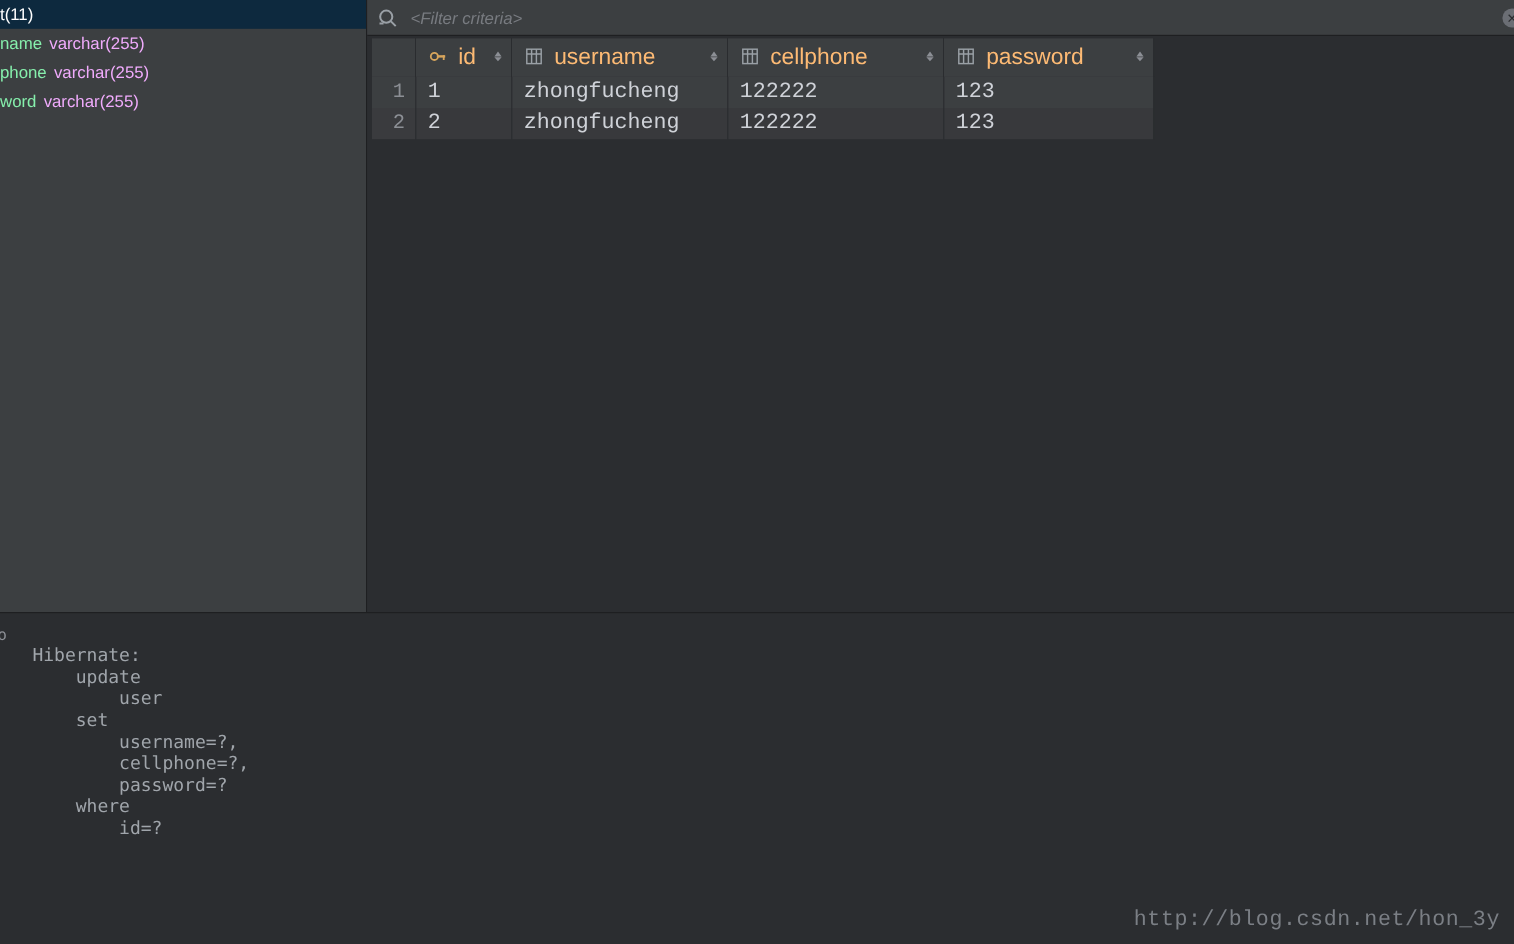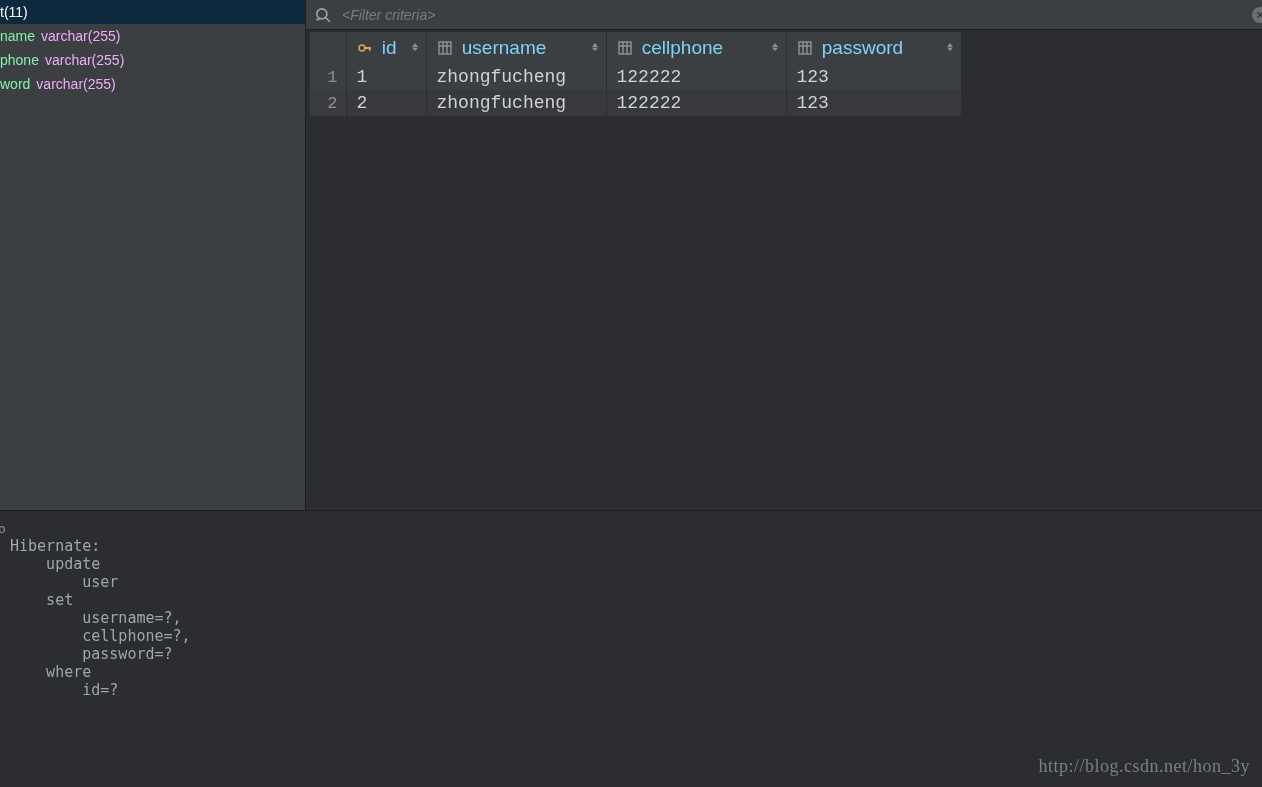--- a/index.html
+++ b/index.html
@@ -41,21 +41,21 @@
     width: 16px; height: 16px; border-radius: 50%;
     background: #6b6e74; color: #2b2d30; display: flex;
     align-items: center; justify-content: center; font-size: 11px;
     position: absolute; right: -6px; top: 7px;
   }
 
   .grid-area { flex:1; background: #2b2d30; overflow:hidden; }
   .grid { border-collapse: collapse; margin-top: 2px; margin-left: 4px; }
   .grid th, .grid td { text-align: left; }
   .grid .hdr {
-    background: #3c3f41; color: #7dd3fc; font-weight: normal;
+    background: #3c3f41; color: #fdba74; font-weight: normal;
     font-size: 19px; height: 32px; border-right: 1px solid #2b2d30;
     padding: 0 10px; position: relative;
   }
   .grid .hdr.corner { background: #3c3f41; width: 36px; }
   .grid .hdr .icon { display: inline-block; vertical-align: -2px; margin-right: 4px; }
   .grid .hdr .sort {
     position: absolute; right: 6px; top: 8px; width: 10px; color: #8c8f95;
   }
   .grid td.rownum {
     background: #3c3f41; color: #8c8f95; text-align: right;
@@ -86,21 +86,21 @@
 
   .console {
     flex: 1; background: #2b2d30; color: #a0a5ab;
     font-family: "SimSun","NSimSun","Consolas",monospace; font-size: 15px;
     padding: 8px 0 0 0; white-space: pre; overflow: hidden;
     border-top: 1px solid #1e1f21;
   }
   .console .small-letter { font-size:13px; color:#8c8f95; margin-left:-2px; }
   .watermark {
     position: absolute; right: 12px; bottom: 10px;
-    color: #7b7f85; font-family: Liberation Serif, serif;
+    color: #7b7f85; font-family: Liberation Mono, monospace;
     font-size: 18px; letter-spacing: 0.5px;
   }
   svg { display:block; }
 </style>
 </head>
 <body>
 
 <div class="root">
   <div class="upper">
     <div class="sidebar">
@@ -222,21 +222,21 @@
             <td class="cell c-pass">123</td>
           </tr>
         </tbody>
           </table>
       </div>
 
     </div>
   </div>
 
   <div class="console"><span class="small-letter">o</span>
-<span style="display:block; padding-left:10px;">Hibernate: 
+<span style="display:block; margin-left:27px;">Hibernate: 
     update
         user 
     set
         username=?,
         cellphone=?,
         password=? 
     where
         id=?</span></div>
 
   <div class="watermark">http://blog.csdn.net/hon_3y</div>

